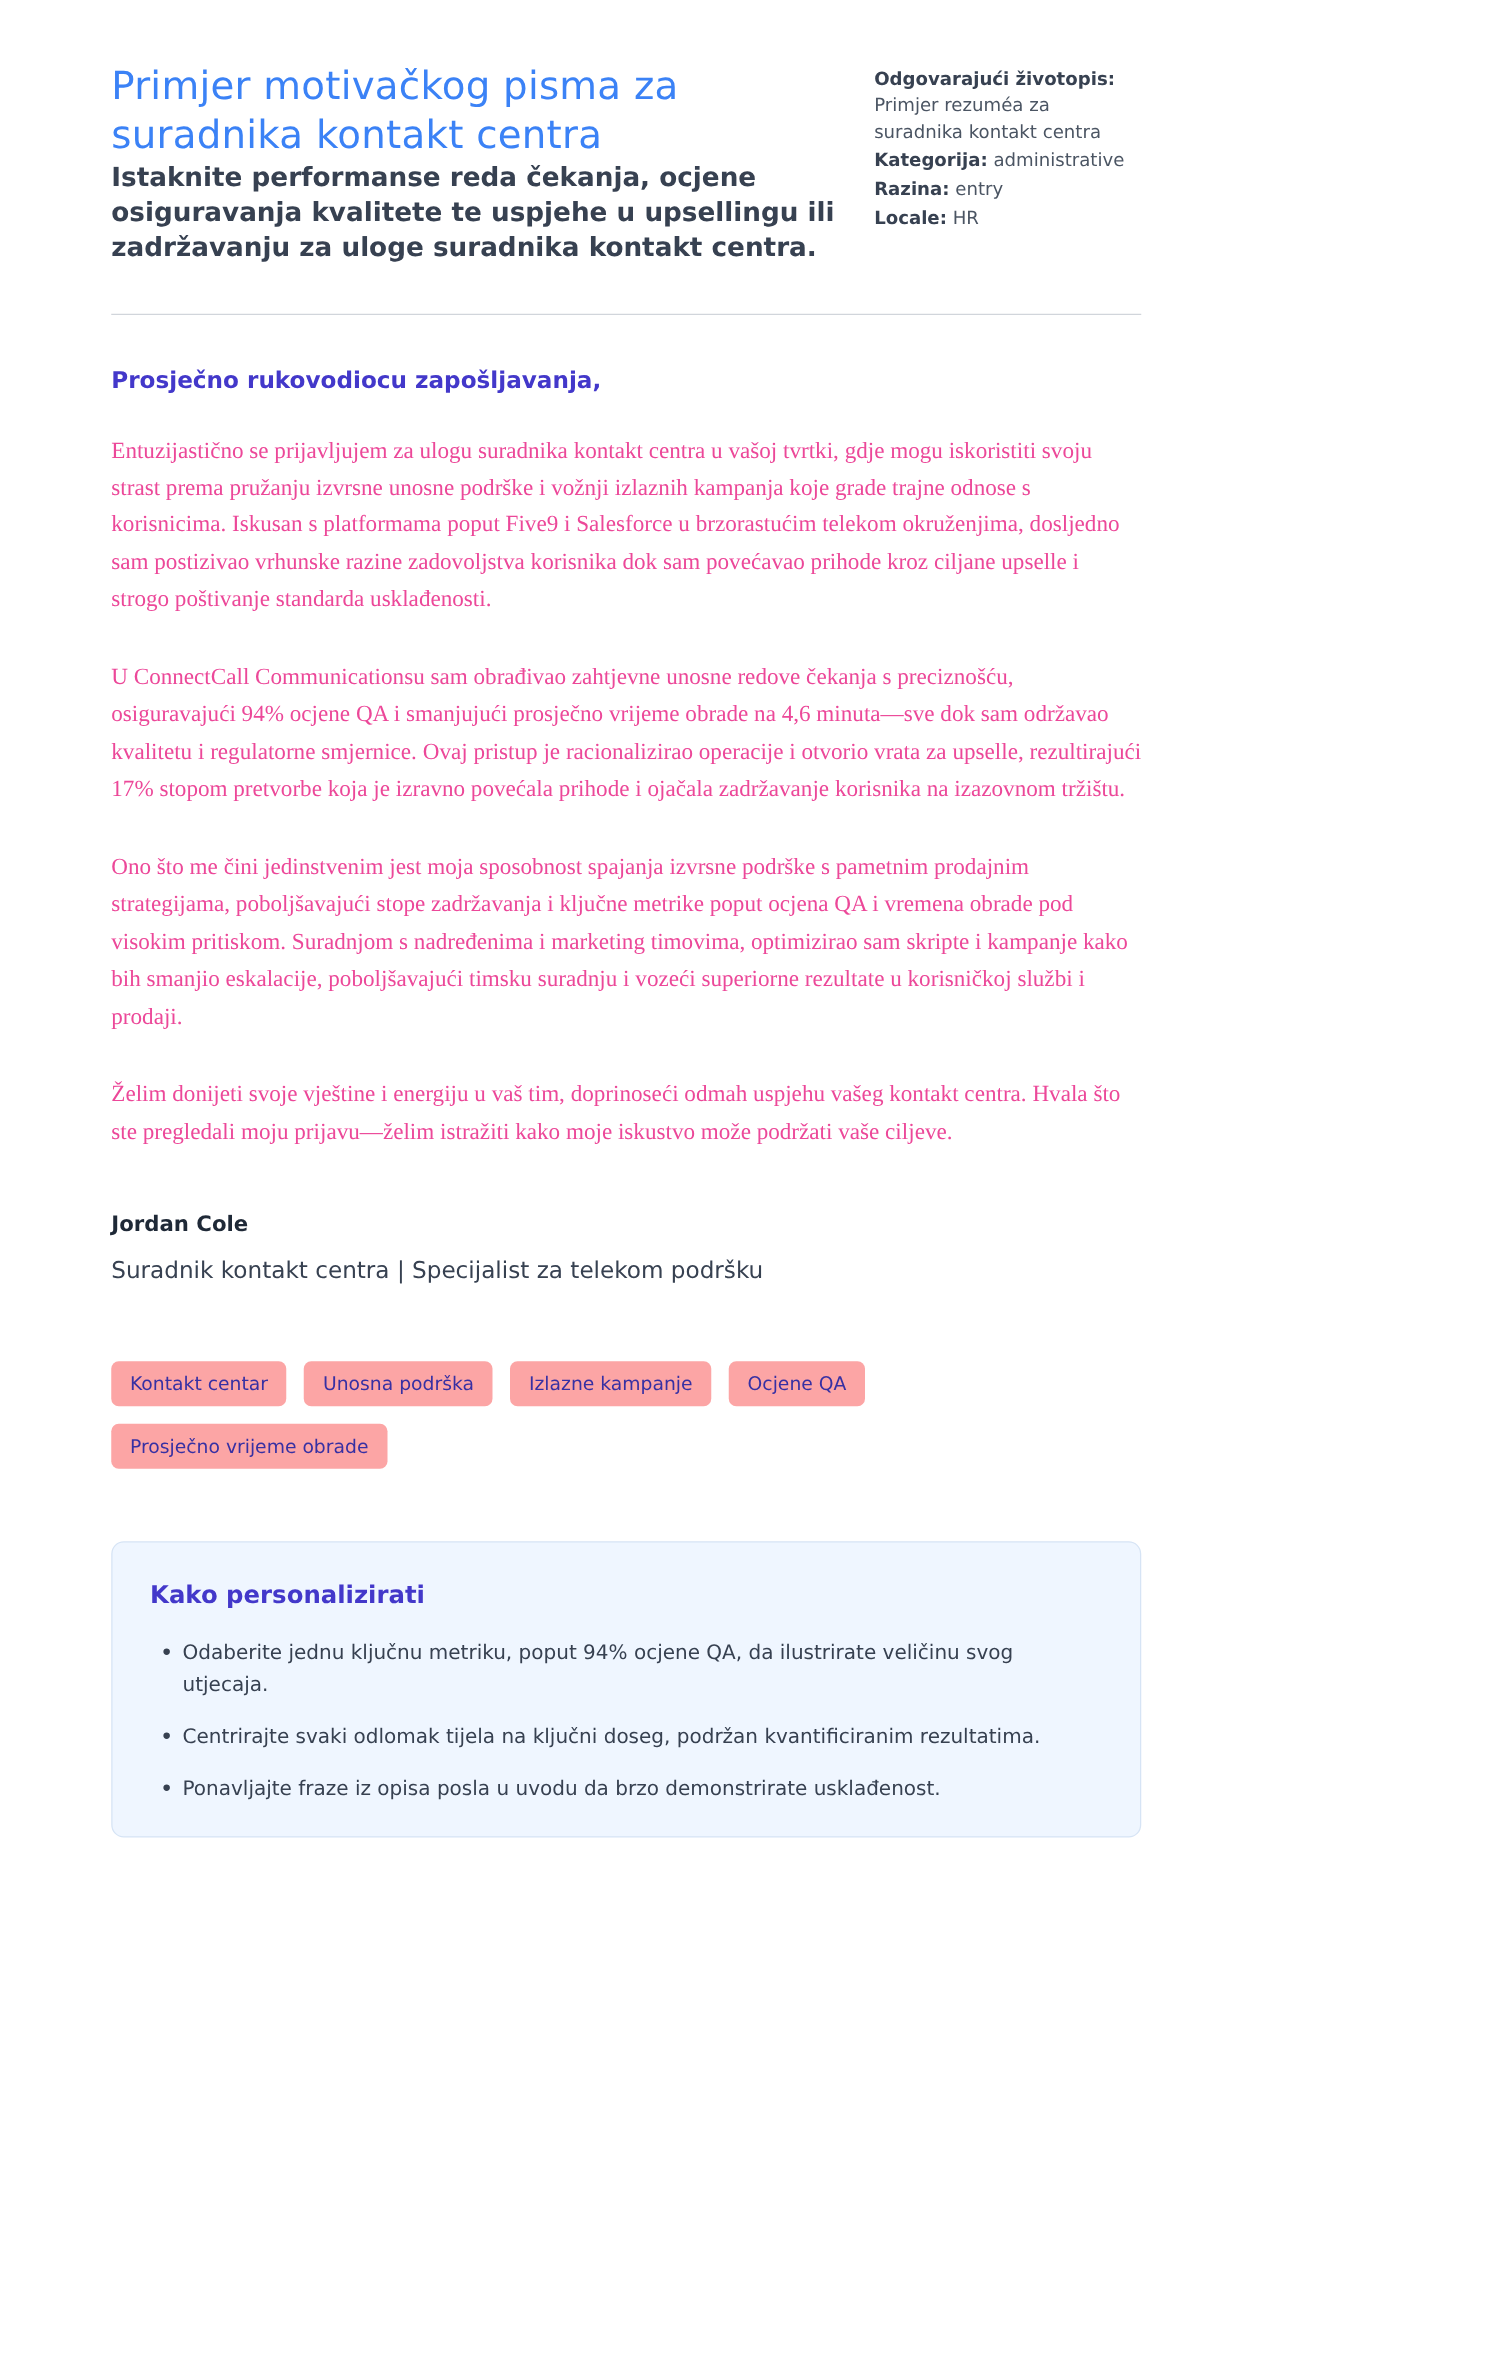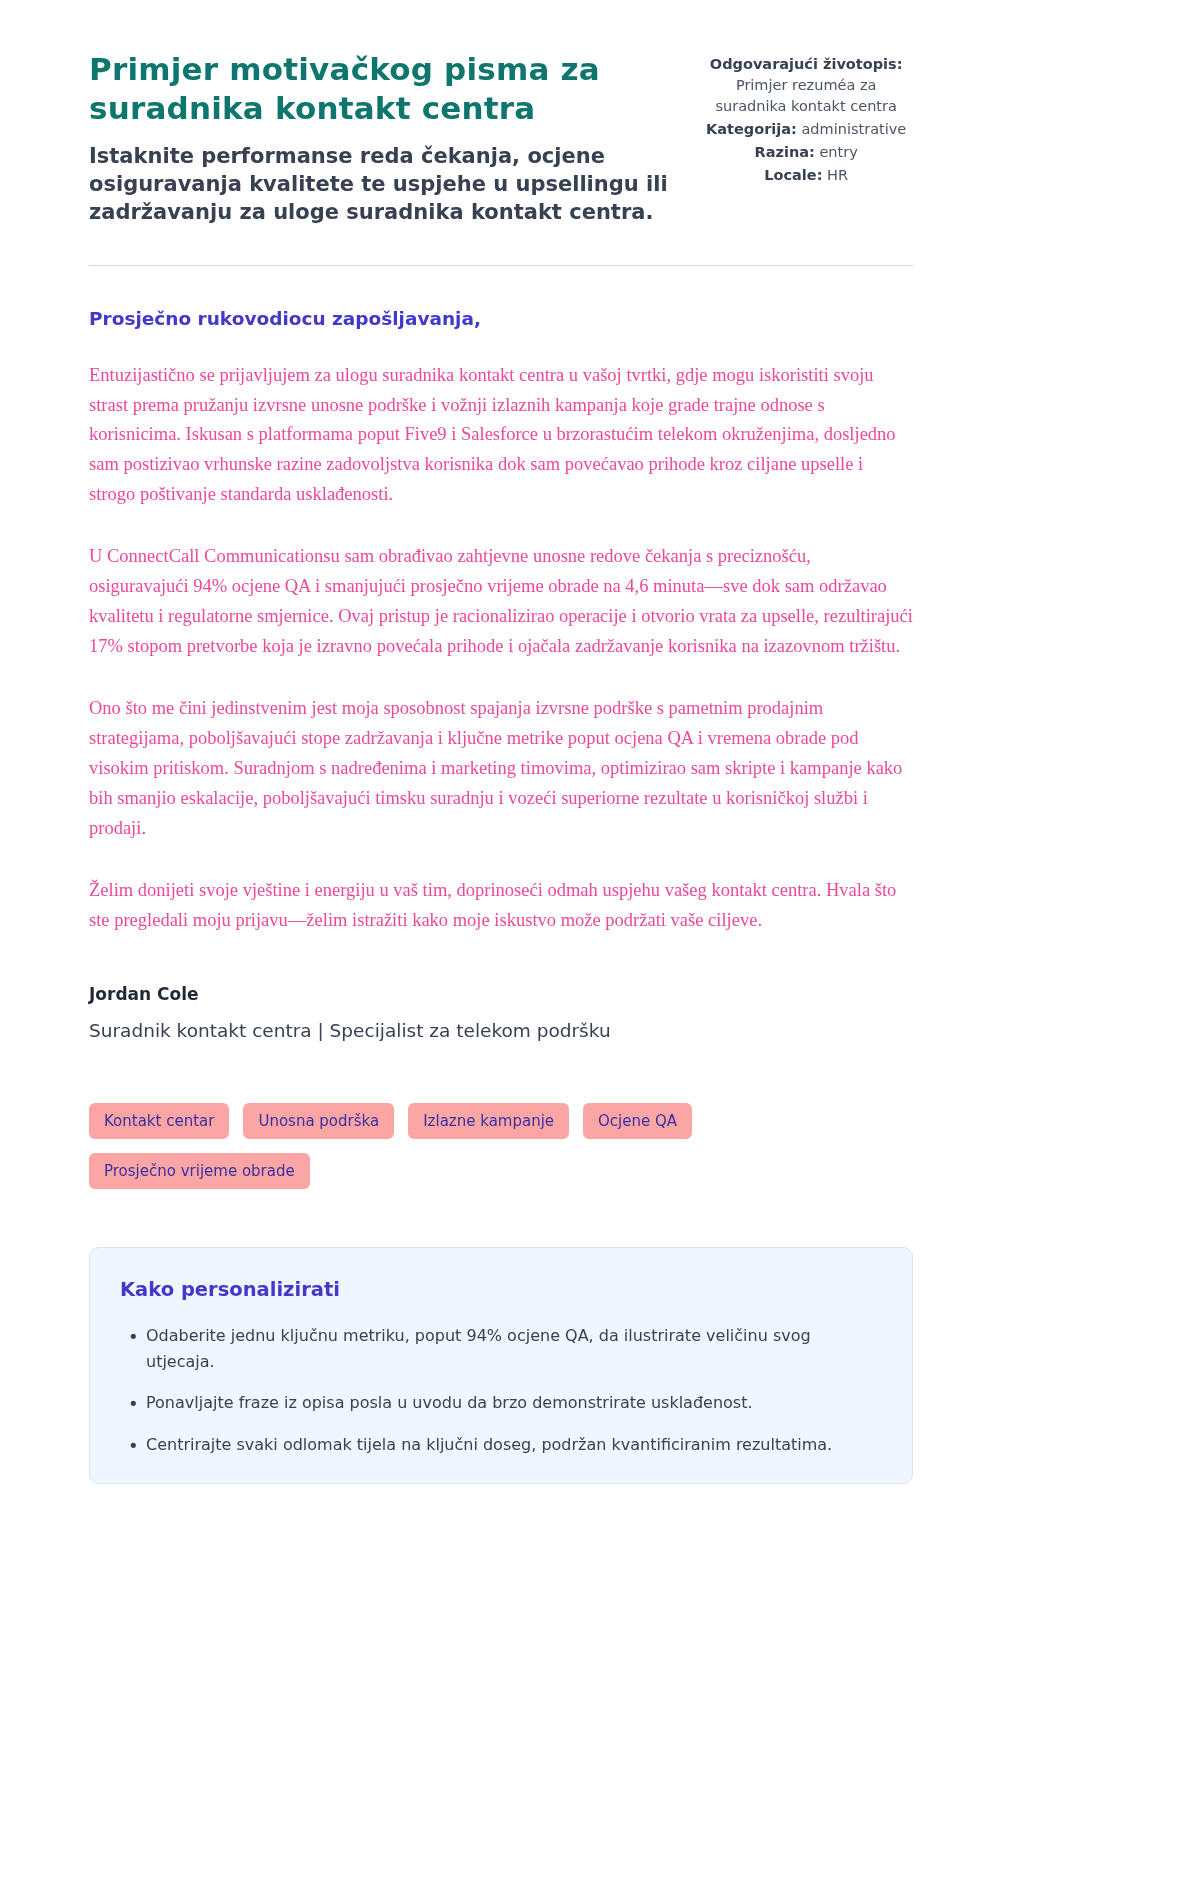--- a/index.html
+++ b/index.html
@@ -18,36 +18,35 @@
 
   
   .header {
     display: flex;
     justify-content: space-between;
     align-items: flex-start;
     gap: 24px;
   }
   .header-left { width: 590px; }
   h1.title {
-    color: #0f766e;
+    color: #3b82f6;
     font-size: 31px;
     line-height: 1.25;
-    font-weight: bold;
-    margin-bottom: 14px;
+    font-weight: normal;
     letter-spacing: 0.2px;
   }
   .subtitle {
     font-size: 21px;
     font-weight: bold;
     line-height: 1.35;
     color: #374151;
   }
   .meta {
     width: 215px;
-    text-align: center;
+    text-align: left;
     font-size: 14.5px;
     line-height: 1.45;
     padding-top: 4px;
   }
   .meta-item { margin-bottom: 2px; color: #4b5563; }
   .meta-label { font-weight: bold; color: #374151; }
 
   hr.divider {
     border: none;
     border-top: 1px solid #d1d5db;
@@ -180,19 +179,19 @@
       <span class="tag">Unosna podrška</span>
       <span class="tag">Izlazne kampanje</span>
       <span class="tag">Ocjene QA</span>
       <span class="tag">Prosječno vrijeme obrade</span>
     </div>
 
     <section class="tips">
       <h2>Kako personalizirati</h2>
       <ul>
         <li>Odaberite jednu ključnu metriku, poput 94% ocjene QA, da ilustrirate veličinu svog utjecaja.</li>
+        <li>Centrirajte svaki odlomak tijela na ključni doseg, podržan kvantificiranim rezultatima.</li>
         <li>Ponavljajte fraze iz opisa posla u uvodu da brzo demonstrirate usklađenost.</li>
-        <li>Centrirajte svaki odlomak tijela na ključni doseg, podržan kvantificiranim rezultatima.</li>
       </ul>
     </section>
   </main>
 
 </div>
 
 </body></html>

